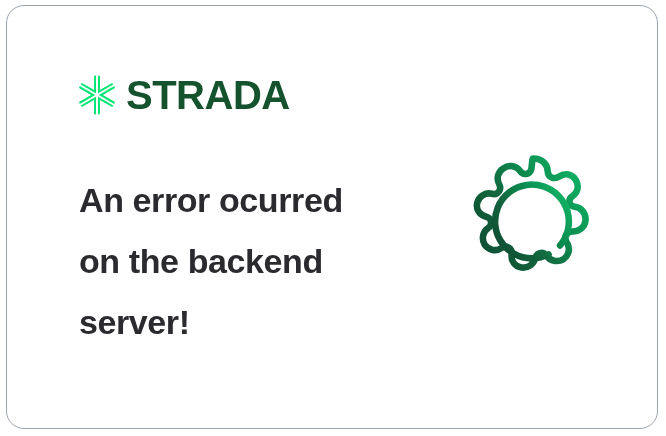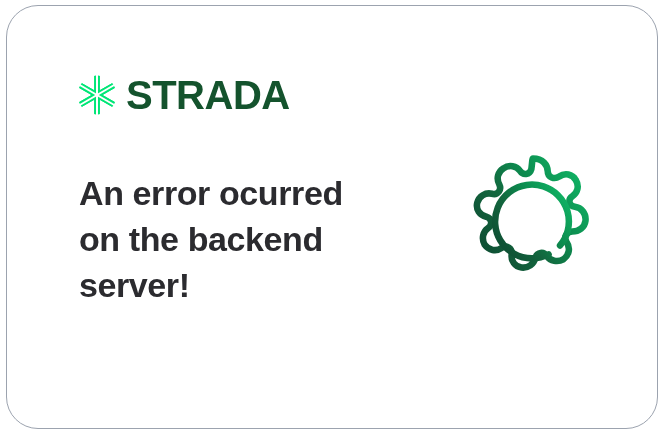--- a/index.html
+++ b/index.html
@@ -24,21 +24,21 @@
   
   #error-card {
     position: absolute;
     left: 6px;
     top: 5px;
     width: 652px;
     height: 424px;
     box-sizing: border-box;
     background: #ffffff;
     border: 1.4px solid #9ca3af;
-    border-radius: 32px;
+    border-radius: 18px;
     overflow: hidden;
   }
 
   
   #brand-logo {
     position: absolute;
     left: 70px;
     top: 69px;
     display: flex;
     align-items: center;
@@ -63,21 +63,21 @@
 
   
   #error-message {
     position: absolute;
     left: 72px;
     top: 164px;
     width: 300px;
     margin: 0;
     font-family: "Liberation Sans", sans-serif;
     font-size: 34px;
-    line-height: 46px;
+    line-height: 61px;
     font-weight: 700;
     letter-spacing: -0.4px;
     color: #2b2b2f;
     -webkit-font-smoothing: antialiased;
   }
 
   
   #gear-illustration {
     position: absolute;
     left: 444px;

